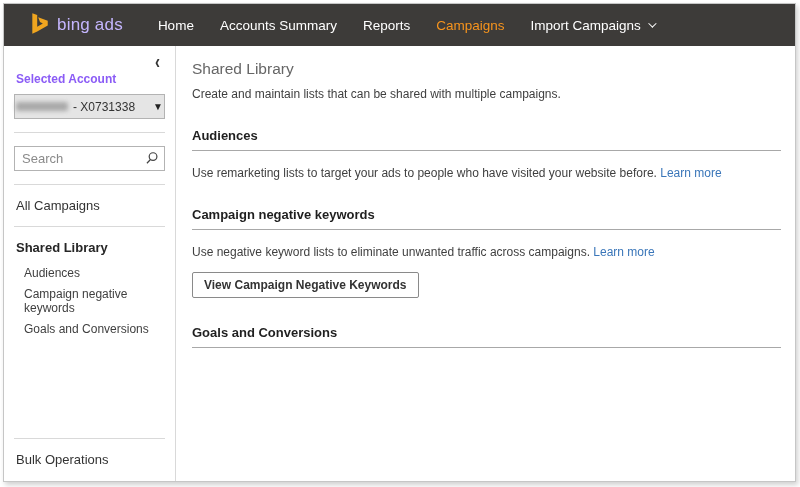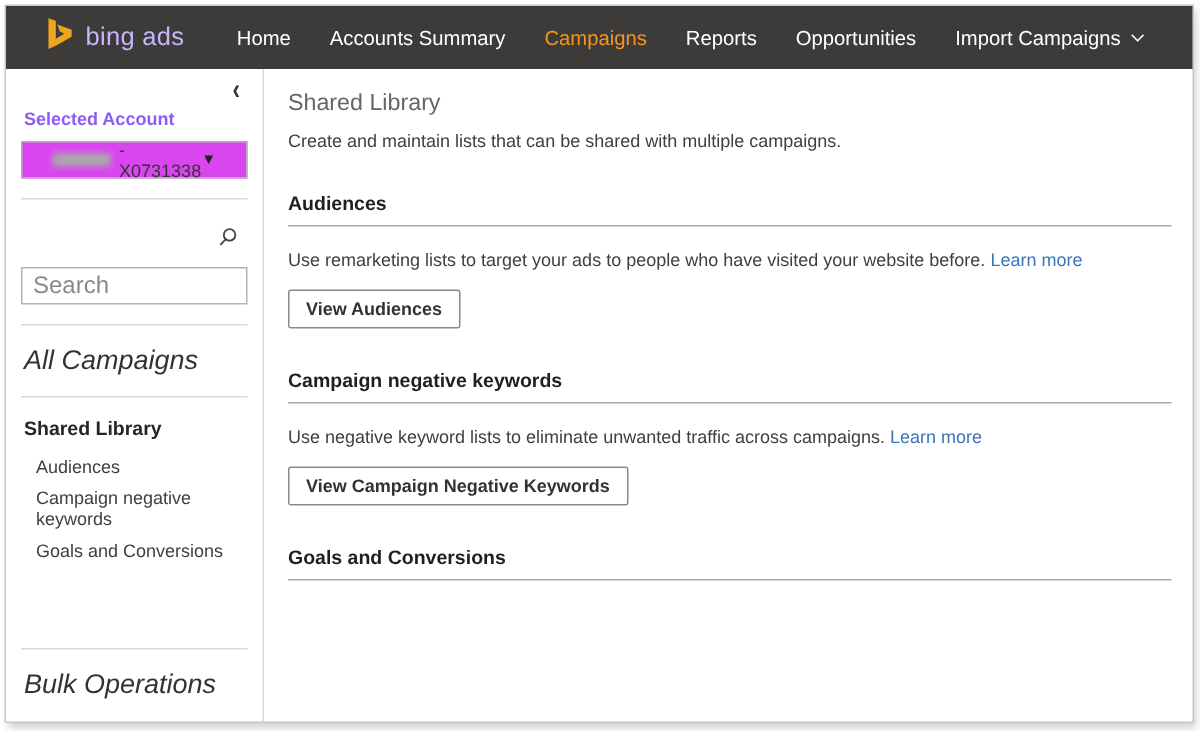--- a/index.html
+++ b/index.html
@@ -35,36 +35,36 @@
     padding:8px 10px 14px 10px; display:flex; flex-direction:column; position:relative;
   }
   .collapse-btn {
     align-self:flex-end; color:#333; font-size:15px; font-weight:bold;
     cursor:pointer; line-height:14px; padding:0 3px; margin-right:2px;
     transform:scaleY(1.3);
   }
   .acct-label { font-size:12px; font-weight:bold; color:#8b5cf6; margin:4px 0 8px 2px; }
   .acct-dd {
     border:1px solid #b3b3b3; height:25px; display:flex; align-items:center;
-    padding:0 20px; font-size:12px; color:#333; cursor:pointer; background:#d946ef;
+    padding:0 1px; font-size:12px; color:#333; cursor:pointer; background:#e5e5e5;
   }
   .redacted {
     display:inline-block; width:52px; height:9px; background:#a9a9a9;
     border-radius:2px; filter:blur(2px); margin-right:5px;
   }
   .acct-caret { margin-left:auto; font-size:10px; color:#222; }
   .side-divider { border:none; border-top:1px solid #d9d9d9; margin:13px 0; }
   .searchbox { position:relative; }
   .searchbox input {
     width:100%; height:25px; border:1px solid #b3b3b3; padding:0 24px 0 7px;
-    font-size:16px; color:#333; font-family:"Liberation Sans", sans-serif; outline:none;margin-top:32px;
+    font-size:13px; color:#333; font-family:"Liberation Sans", sans-serif; outline:none;
   }
   .searchbox input::placeholder { color:#8a8a8a; }
   .search-ic { position:absolute; right:6px; top:5px; cursor:pointer; }
-  .side-link { font-size:18px; color:#333; text-decoration:none; cursor:pointer; display:block; margin-left:2px;font-style:italic; }
+  .side-link { font-size:13px; color:#333; text-decoration:none; cursor:pointer; display:block; margin-left:2px; }
   .side-head { font-size:13px; font-weight:bold; color:#262626; margin-left:2px; cursor:pointer; }
   .side-sub { list-style:none; margin-top:7px; }
   .side-sub li {
     font-size:12px; color:#3f3f3f; padding:3.5px 0 3.5px 10px; cursor:pointer;
   }
   .side-bottom { margin-top:auto; }
   
   .main { flex:1; padding:14px 14px 10px 16px; overflow:hidden; }
   .page-title { font-size:15.5px; font-weight:400; color:#666; }
   .page-sub { font-size:12px; color:#3f3f3f; margin-top:9px; }
@@ -91,23 +91,22 @@
       <span>
         <svg width="23" height="23" viewBox="0 0 24 24">
           <path fill="#f0a51f" d="M4.5 1.2 L9.6 3 L9.6 15.4 L15.5 12 L12.5 10.5 L10.6 5.6 L20.6 9.2 L20.6 14 L9.6 20.4 L4.5 22.6 Z"></path>
         </svg>
       </span>
       <span class="brand-text">bing ads</span>
     </div>
     <nav class="navitems">
       <a class="nav-item">Home</a>
       <a class="nav-item">Accounts Summary</a>
+      <a class="nav-item">Reports</a>
       <a class="nav-item active">Campaigns</a>
-      <a class="nav-item">Reports</a>
-      <a class="nav-item">Opportunities</a>
       <a class="nav-item">
         <span>Import Campaigns</span>
         <i class="chev"></i>
       </a>
     </nav>
   </header>
 
   <div class="content-row">
 
     <aside class="sidebar">
@@ -155,21 +154,20 @@
     <main class="main">
       <h1 class="page-title">Shared Library</h1>
       <p class="page-sub">Create and maintain lists that can be shared with multiple campaigns.</p>
 
       <section class="section">
         <h2>Audiences</h2>
         <p class="desc">
           <span>Use remarketing lists to target your ads to people who have visited your website before.</span>
           <a class="learn-link">Learn more</a>
         </p>
-        <button class="view-btn">View Audiences</button>
       </section>
 
       <section class="section">
         <h2>Campaign negative keywords</h2>
         <p class="desc">
           <span>Use negative keyword lists to eliminate unwanted traffic across campaigns.</span>
           <a class="learn-link">Learn more</a>
         </p>
         <button class="view-btn">View Campaign Negative Keywords</button>
       </section>

